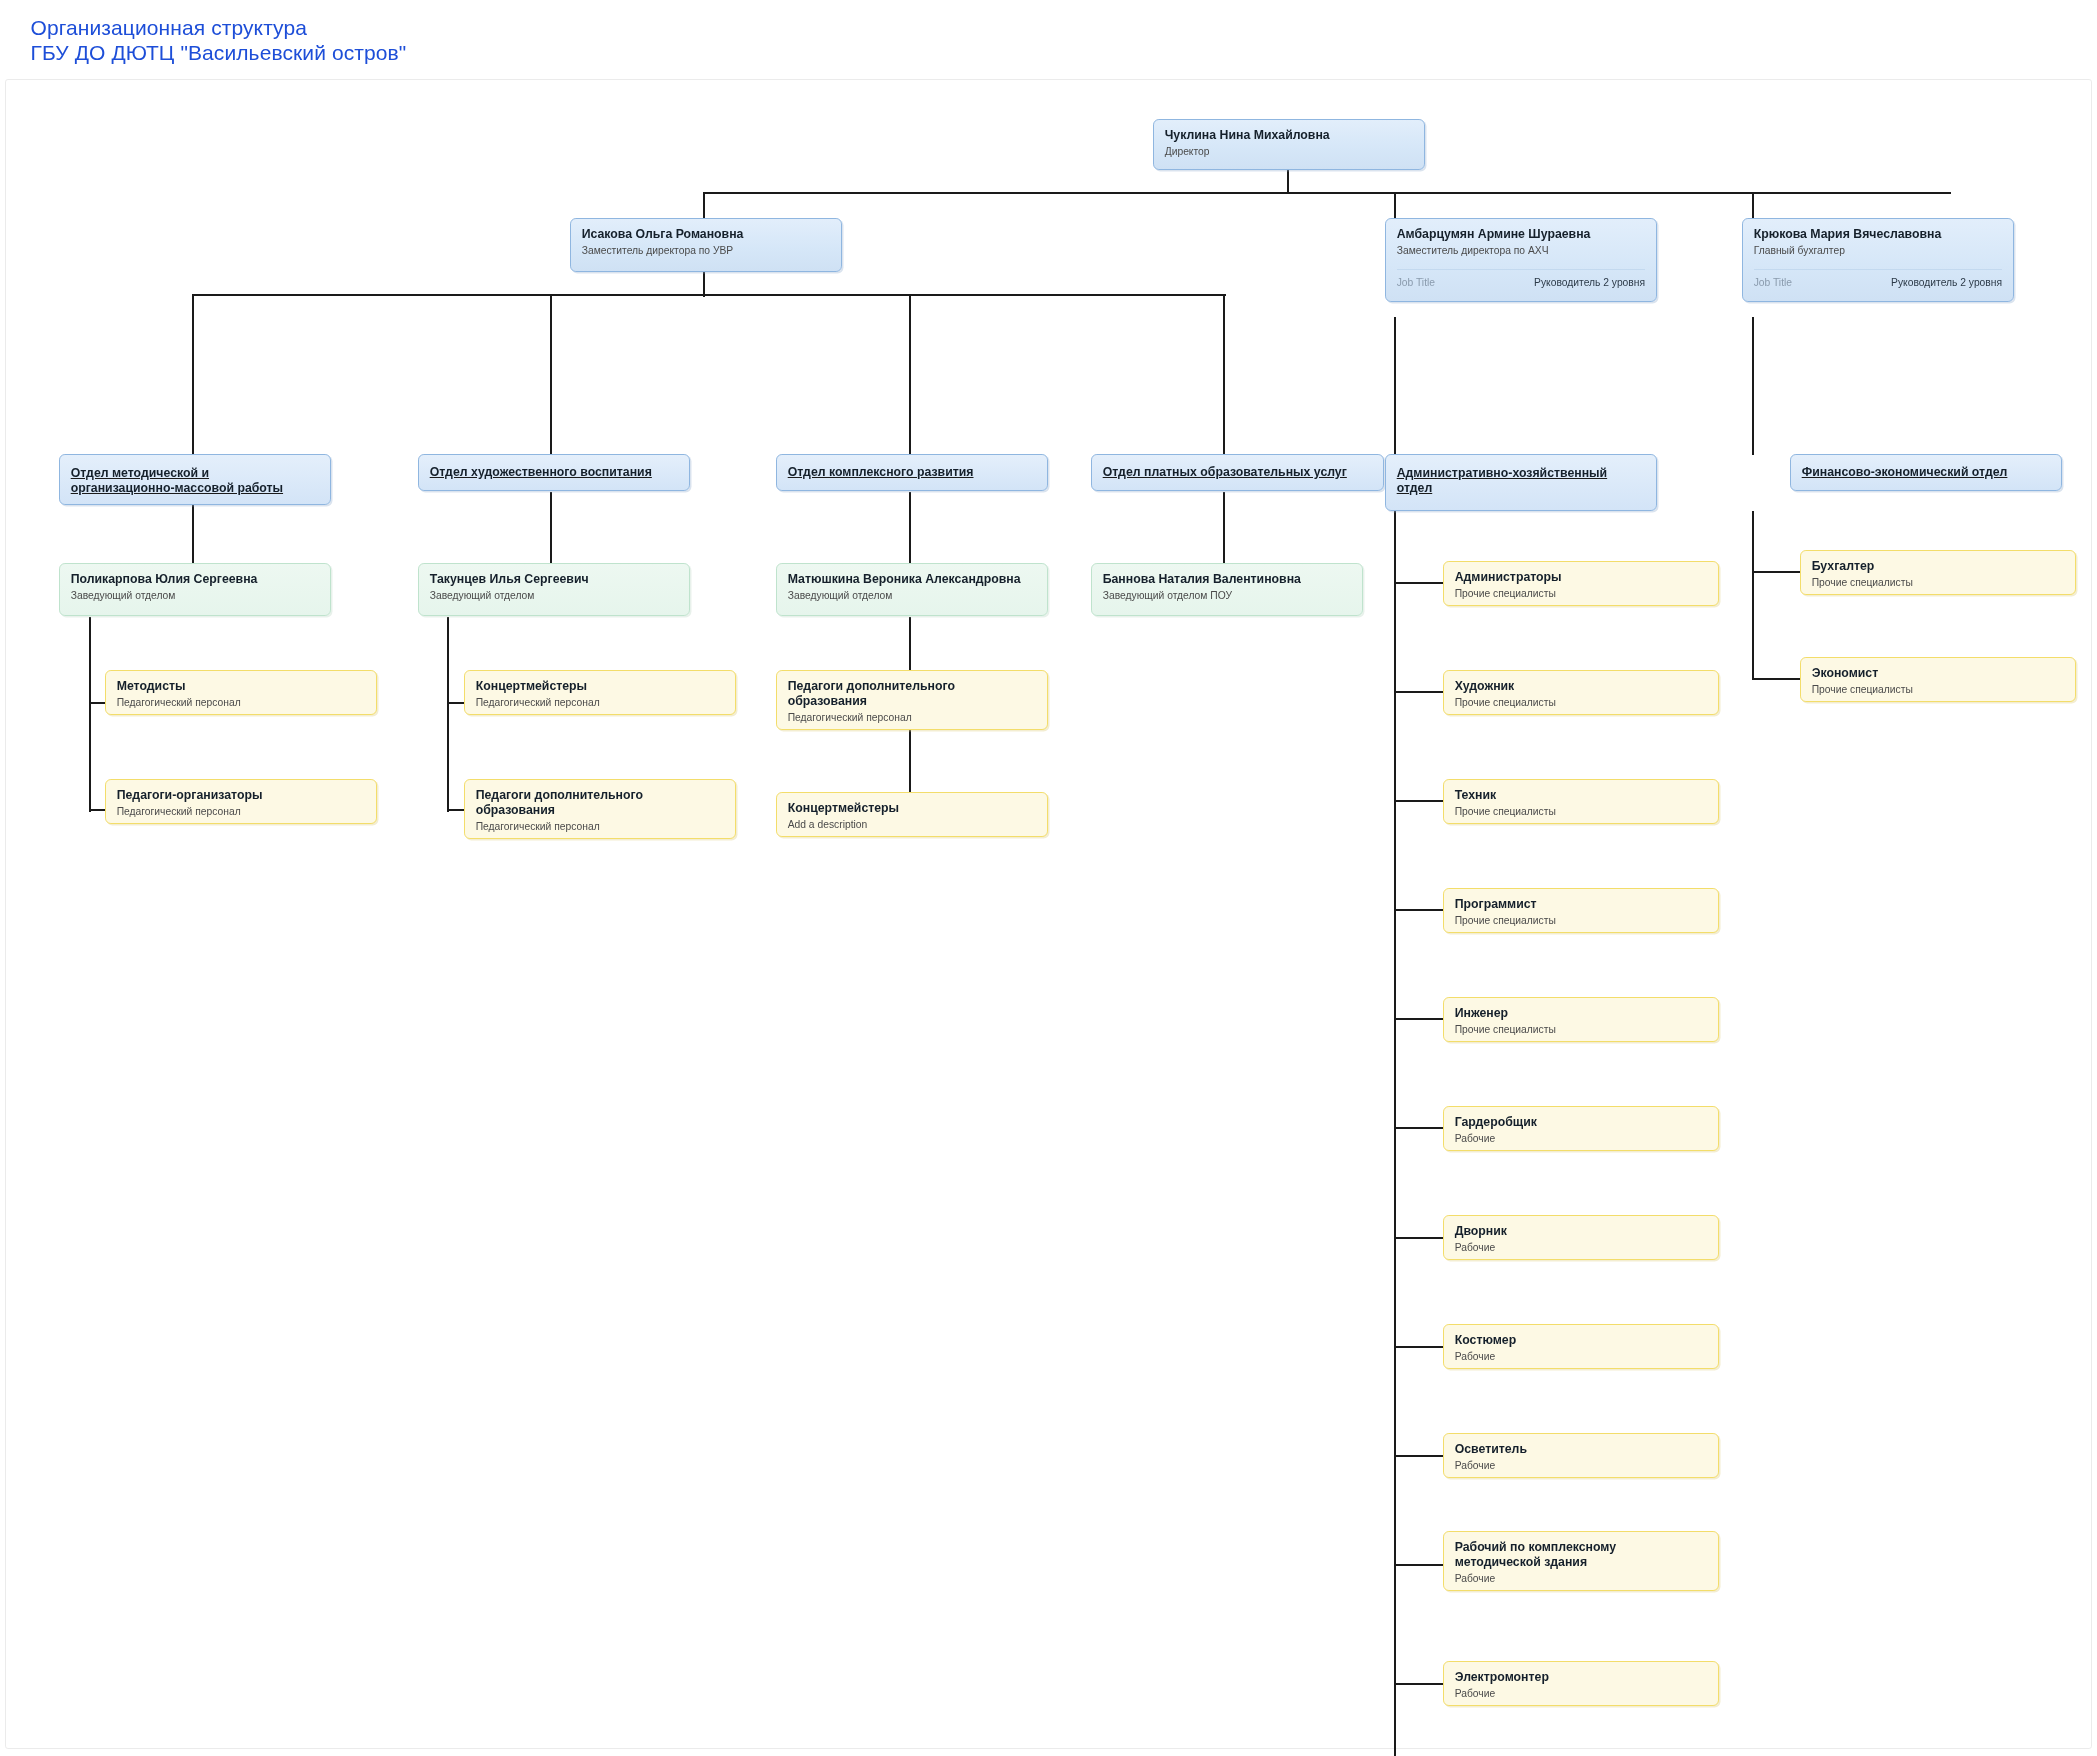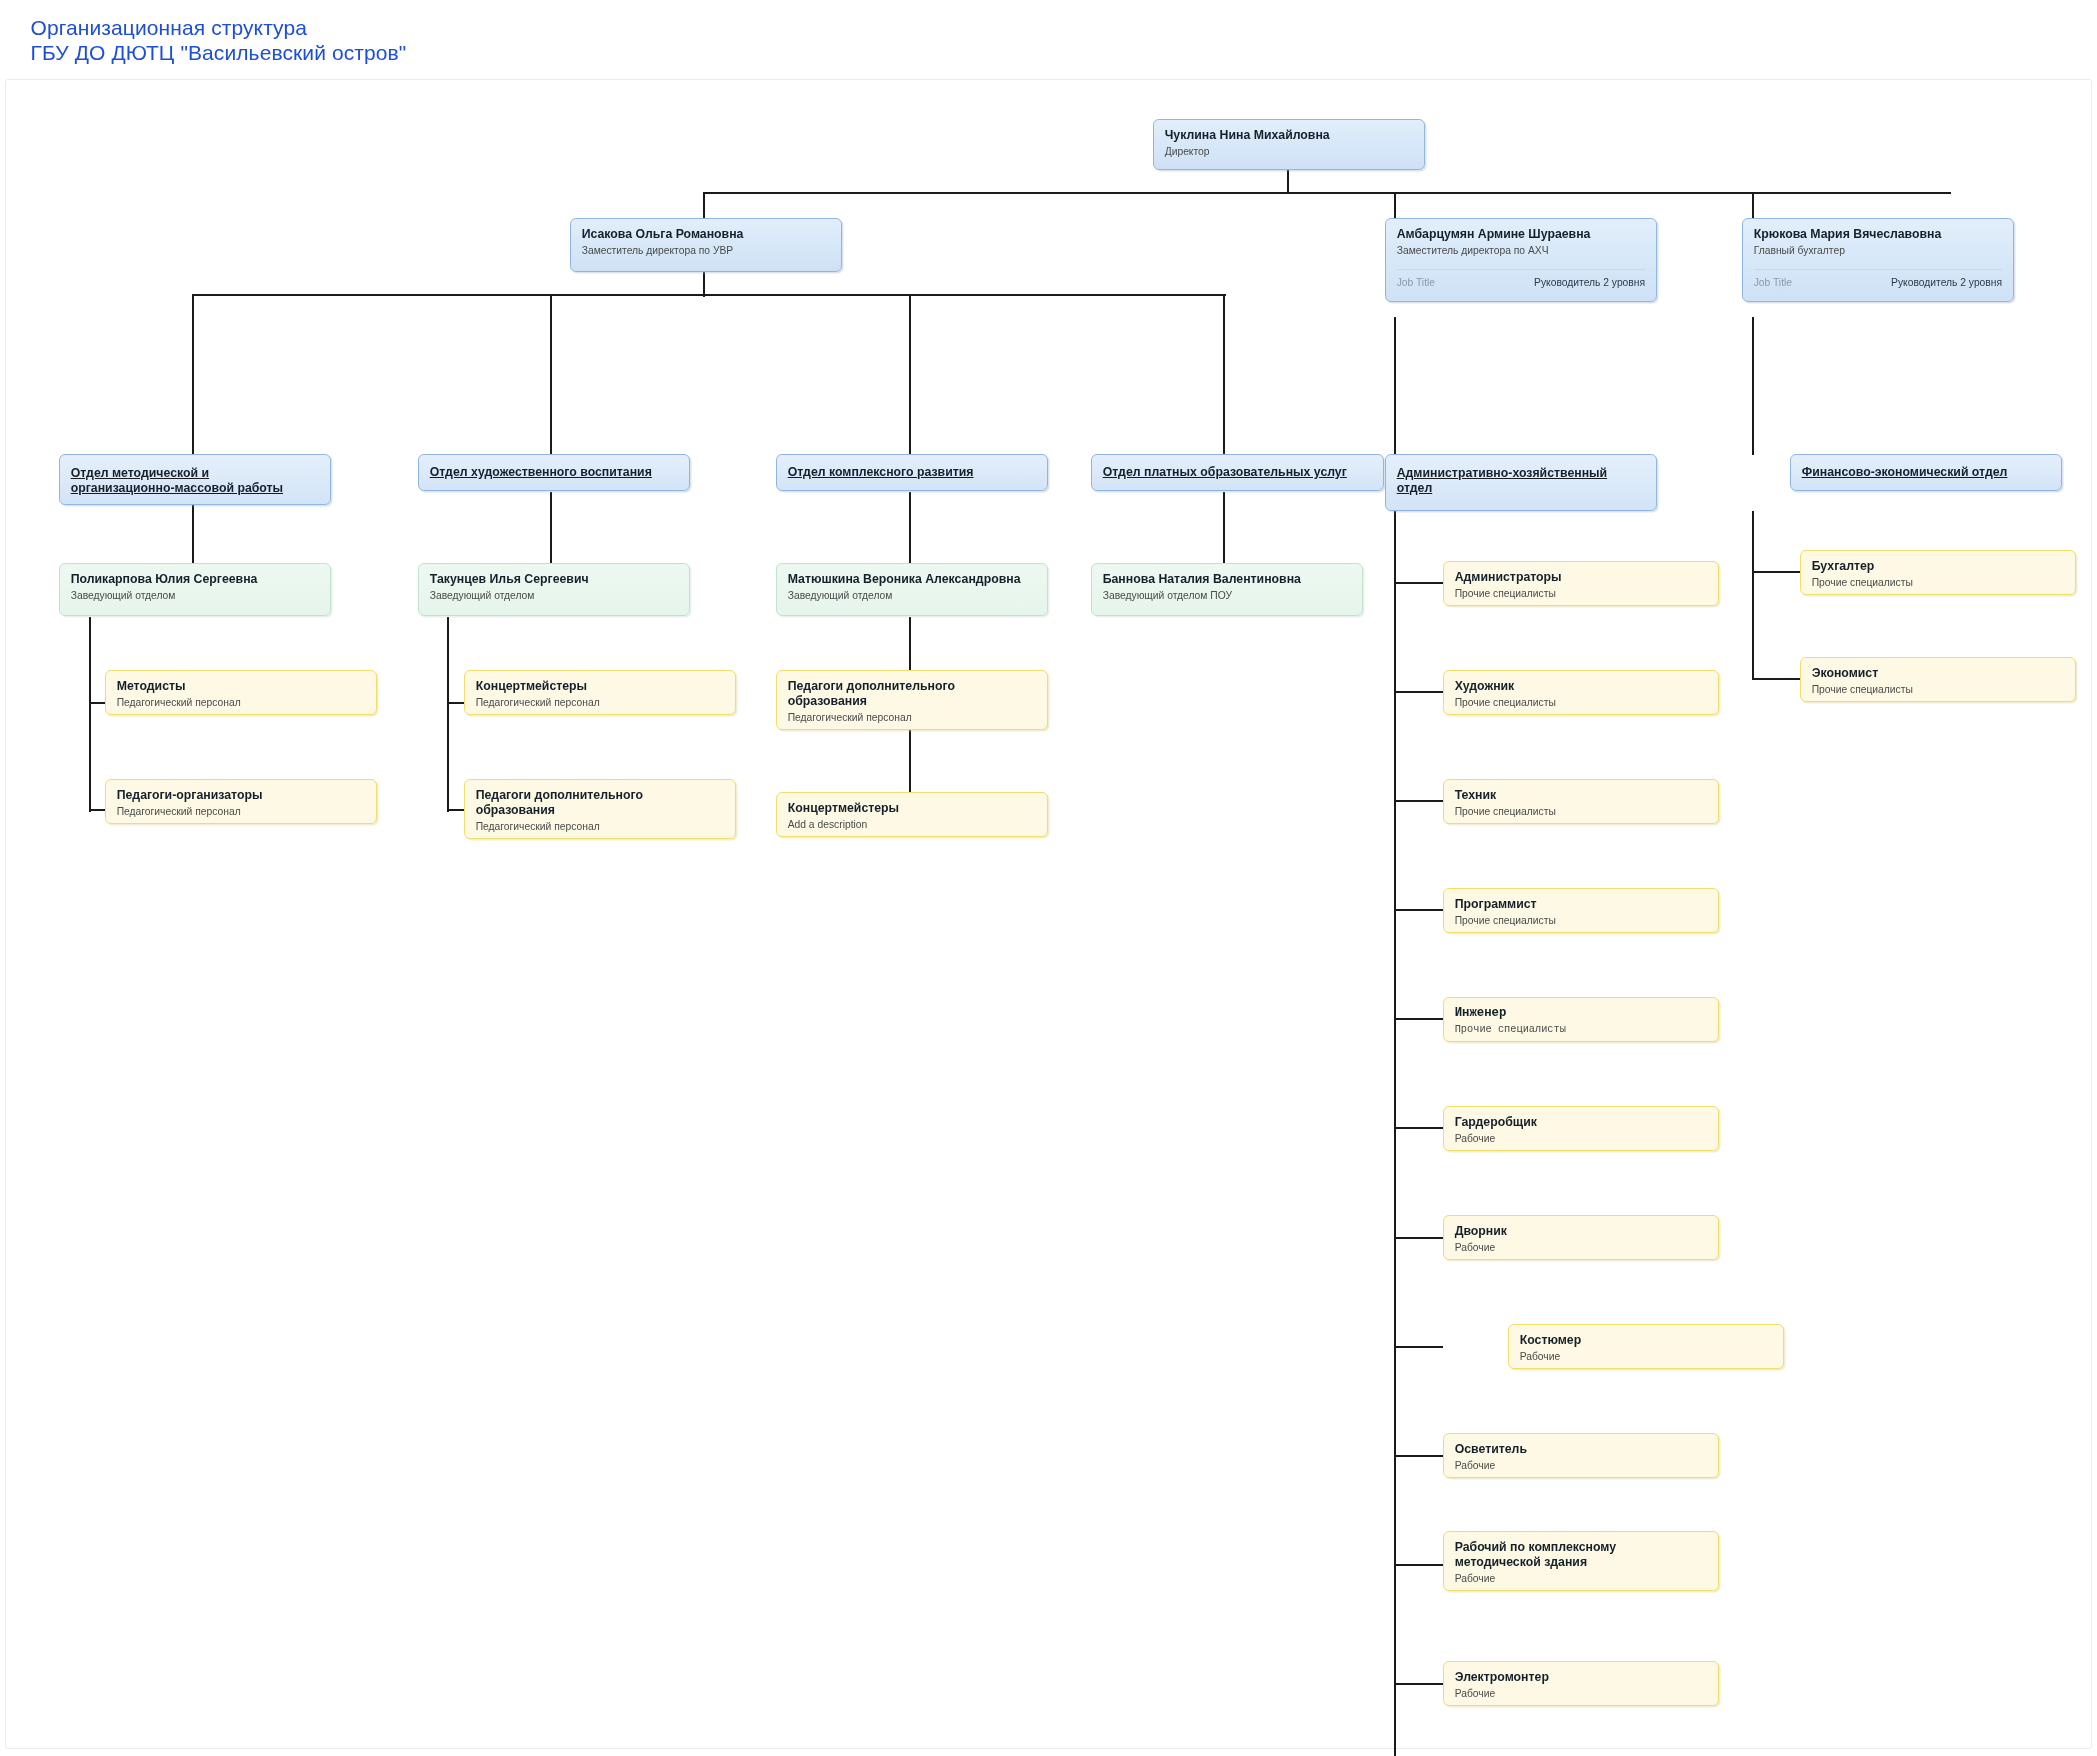--- a/index.html
+++ b/index.html
@@ -244,33 +244,33 @@
       <div class="sub">Прочие специалисты</div>
     </div>
     <div class="node yellow" style="left:1437px; top:699px; width:276px; height:45px;">
       <div class="title">Техник</div>
       <div class="sub">Прочие специалисты</div>
     </div>
     <div class="node yellow" style="left:1437px; top:808px; width:276px; height:45px;">
       <div class="title">Программист</div>
       <div class="sub">Прочие специалисты</div>
     </div>
-    <div class="node yellow" style="left:1437px; top:917px; width:276px; height:45px;font-family:Liberation Mono, monospace;">
+    <div class="node yellow" style="left:1437px; top:917px; width:276px; height:45px;">
       <div class="title">Инженер</div>
       <div class="sub">Прочие специалисты</div>
     </div>
     <div class="node yellow" style="left:1437px; top:1026px; width:276px; height:45px;">
       <div class="title">Гардеробщик</div>
       <div class="sub">Рабочие</div>
     </div>
     <div class="node yellow" style="left:1437px; top:1135px; width:276px; height:45px;">
       <div class="title">Дворник</div>
       <div class="sub">Рабочие</div>
     </div>
-    <div class="node yellow" style="left:1502px; top:1244px; width:276px; height:45px;">
+    <div class="node yellow" style="left:1437px; top:1244px; width:276px; height:45px;">
       <div class="title">Костюмер</div>
       <div class="sub">Рабочие</div>
     </div>
     <div class="node yellow" style="left:1437px; top:1353px; width:276px; height:45px;">
       <div class="title">Осветитель</div>
       <div class="sub">Рабочие</div>
     </div>
     <div class="node yellow tall" style="left:1437px; top:1451px; width:276px; height:60px;">
       <div class="title">Рабочий по комплексному</div>
       <div class="title">методической здания</div>

